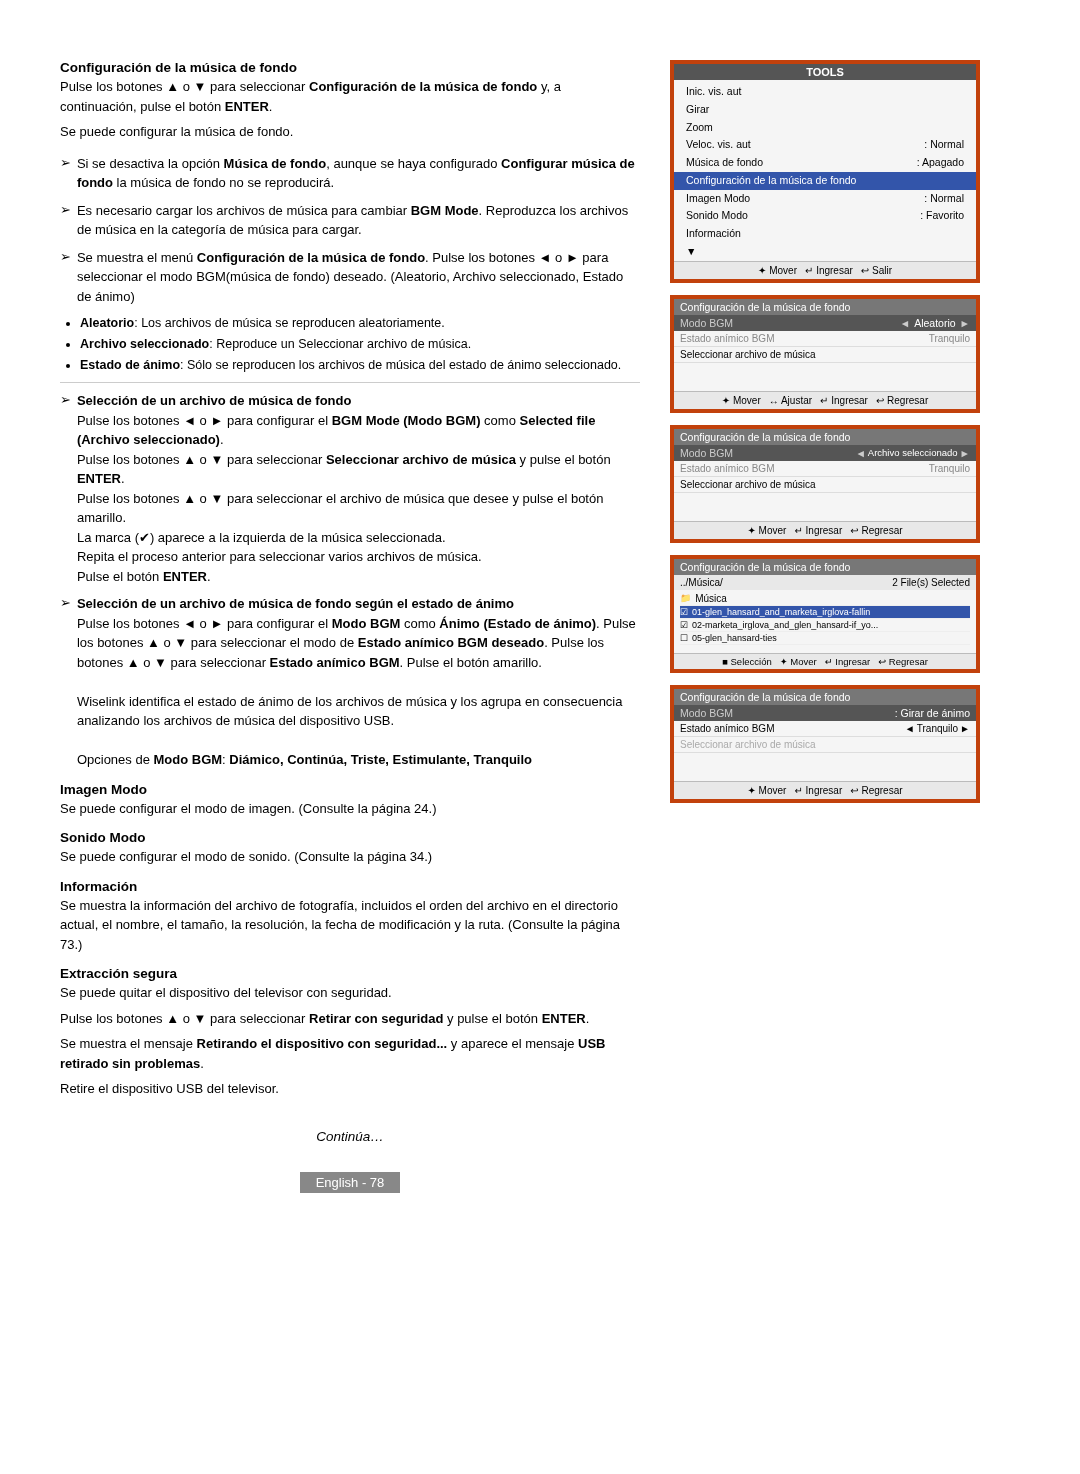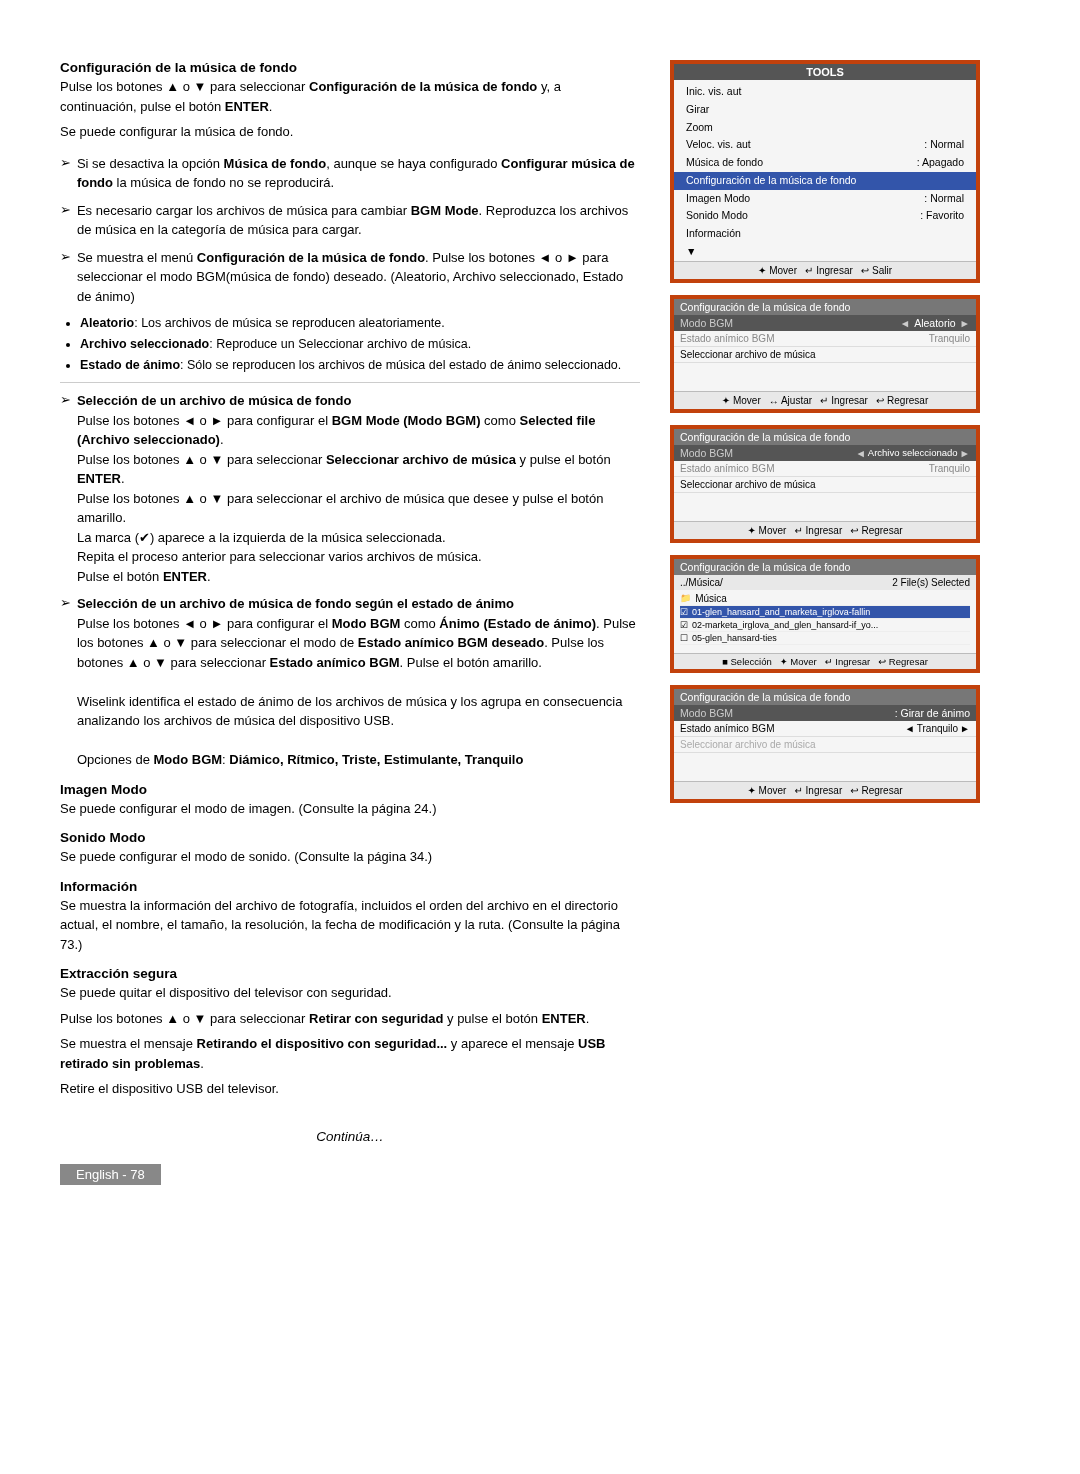--- a/index.html
+++ b/index.html
@@ -105,21 +105,22 @@
     }
 
     .italic-continue {
       text-align: center;
       font-style: italic;
       font-size: 13.5px;
       margin-top: 30px;
     }
 
     .page-footer {
-      margin-top: 20px;
+      text-align: center;
+      margin-top: 28px;
     }
 
     .page-footer-label {
       background: #888;
       color: #fff;
       padding: 3px 16px;
       font-size: 13px;
       display: inline-block;
     }
 
@@ -308,21 +309,21 @@
           Pulse el botón <b>ENTER</b>.
         </div>
       </div>
 
       <div class="arrow-section">
         <span class="arrow-symbol">➢</span>
         <div class="arrow-content">
           <b>Selección de un archivo de música de fondo según el estado de ánimo</b><br>
           Pulse los botones ◄ o ► para configurar el <b>Modo BGM</b> como <b>Ánimo (Estado de ánimo)</b>. Pulse los botones ▲ o ▼ para seleccionar el modo de <b>Estado anímico BGM deseado</b>. Pulse los botones ▲ o ▼ para seleccionar <b>Estado anímico BGM</b>. Pulse el botón amarillo.<br><br>
           Wiselink identifica el estado de ánimo de los archivos de música y los agrupa en consecuencia analizando los archivos de música del dispositivo USB.<br><br>
-          Opciones de <b>Modo BGM</b>: <b>Diámico, Rítmico, Triste, Estimulante, Tranquilo</b>
+          Opciones de <b>Modo BGM</b>: <b>Diámico, Continúa, Triste, Estimulante, Tranquilo</b>
         </div>
       </div>
     </div>
 
     <div class="subsection">
       <div class="bold-heading">Imagen Modo</div>
       <div class="section-text">Se puede configurar el modo de imagen. (Consulte la página 24.)</div>
     </div>
 
     <div class="subsection">

